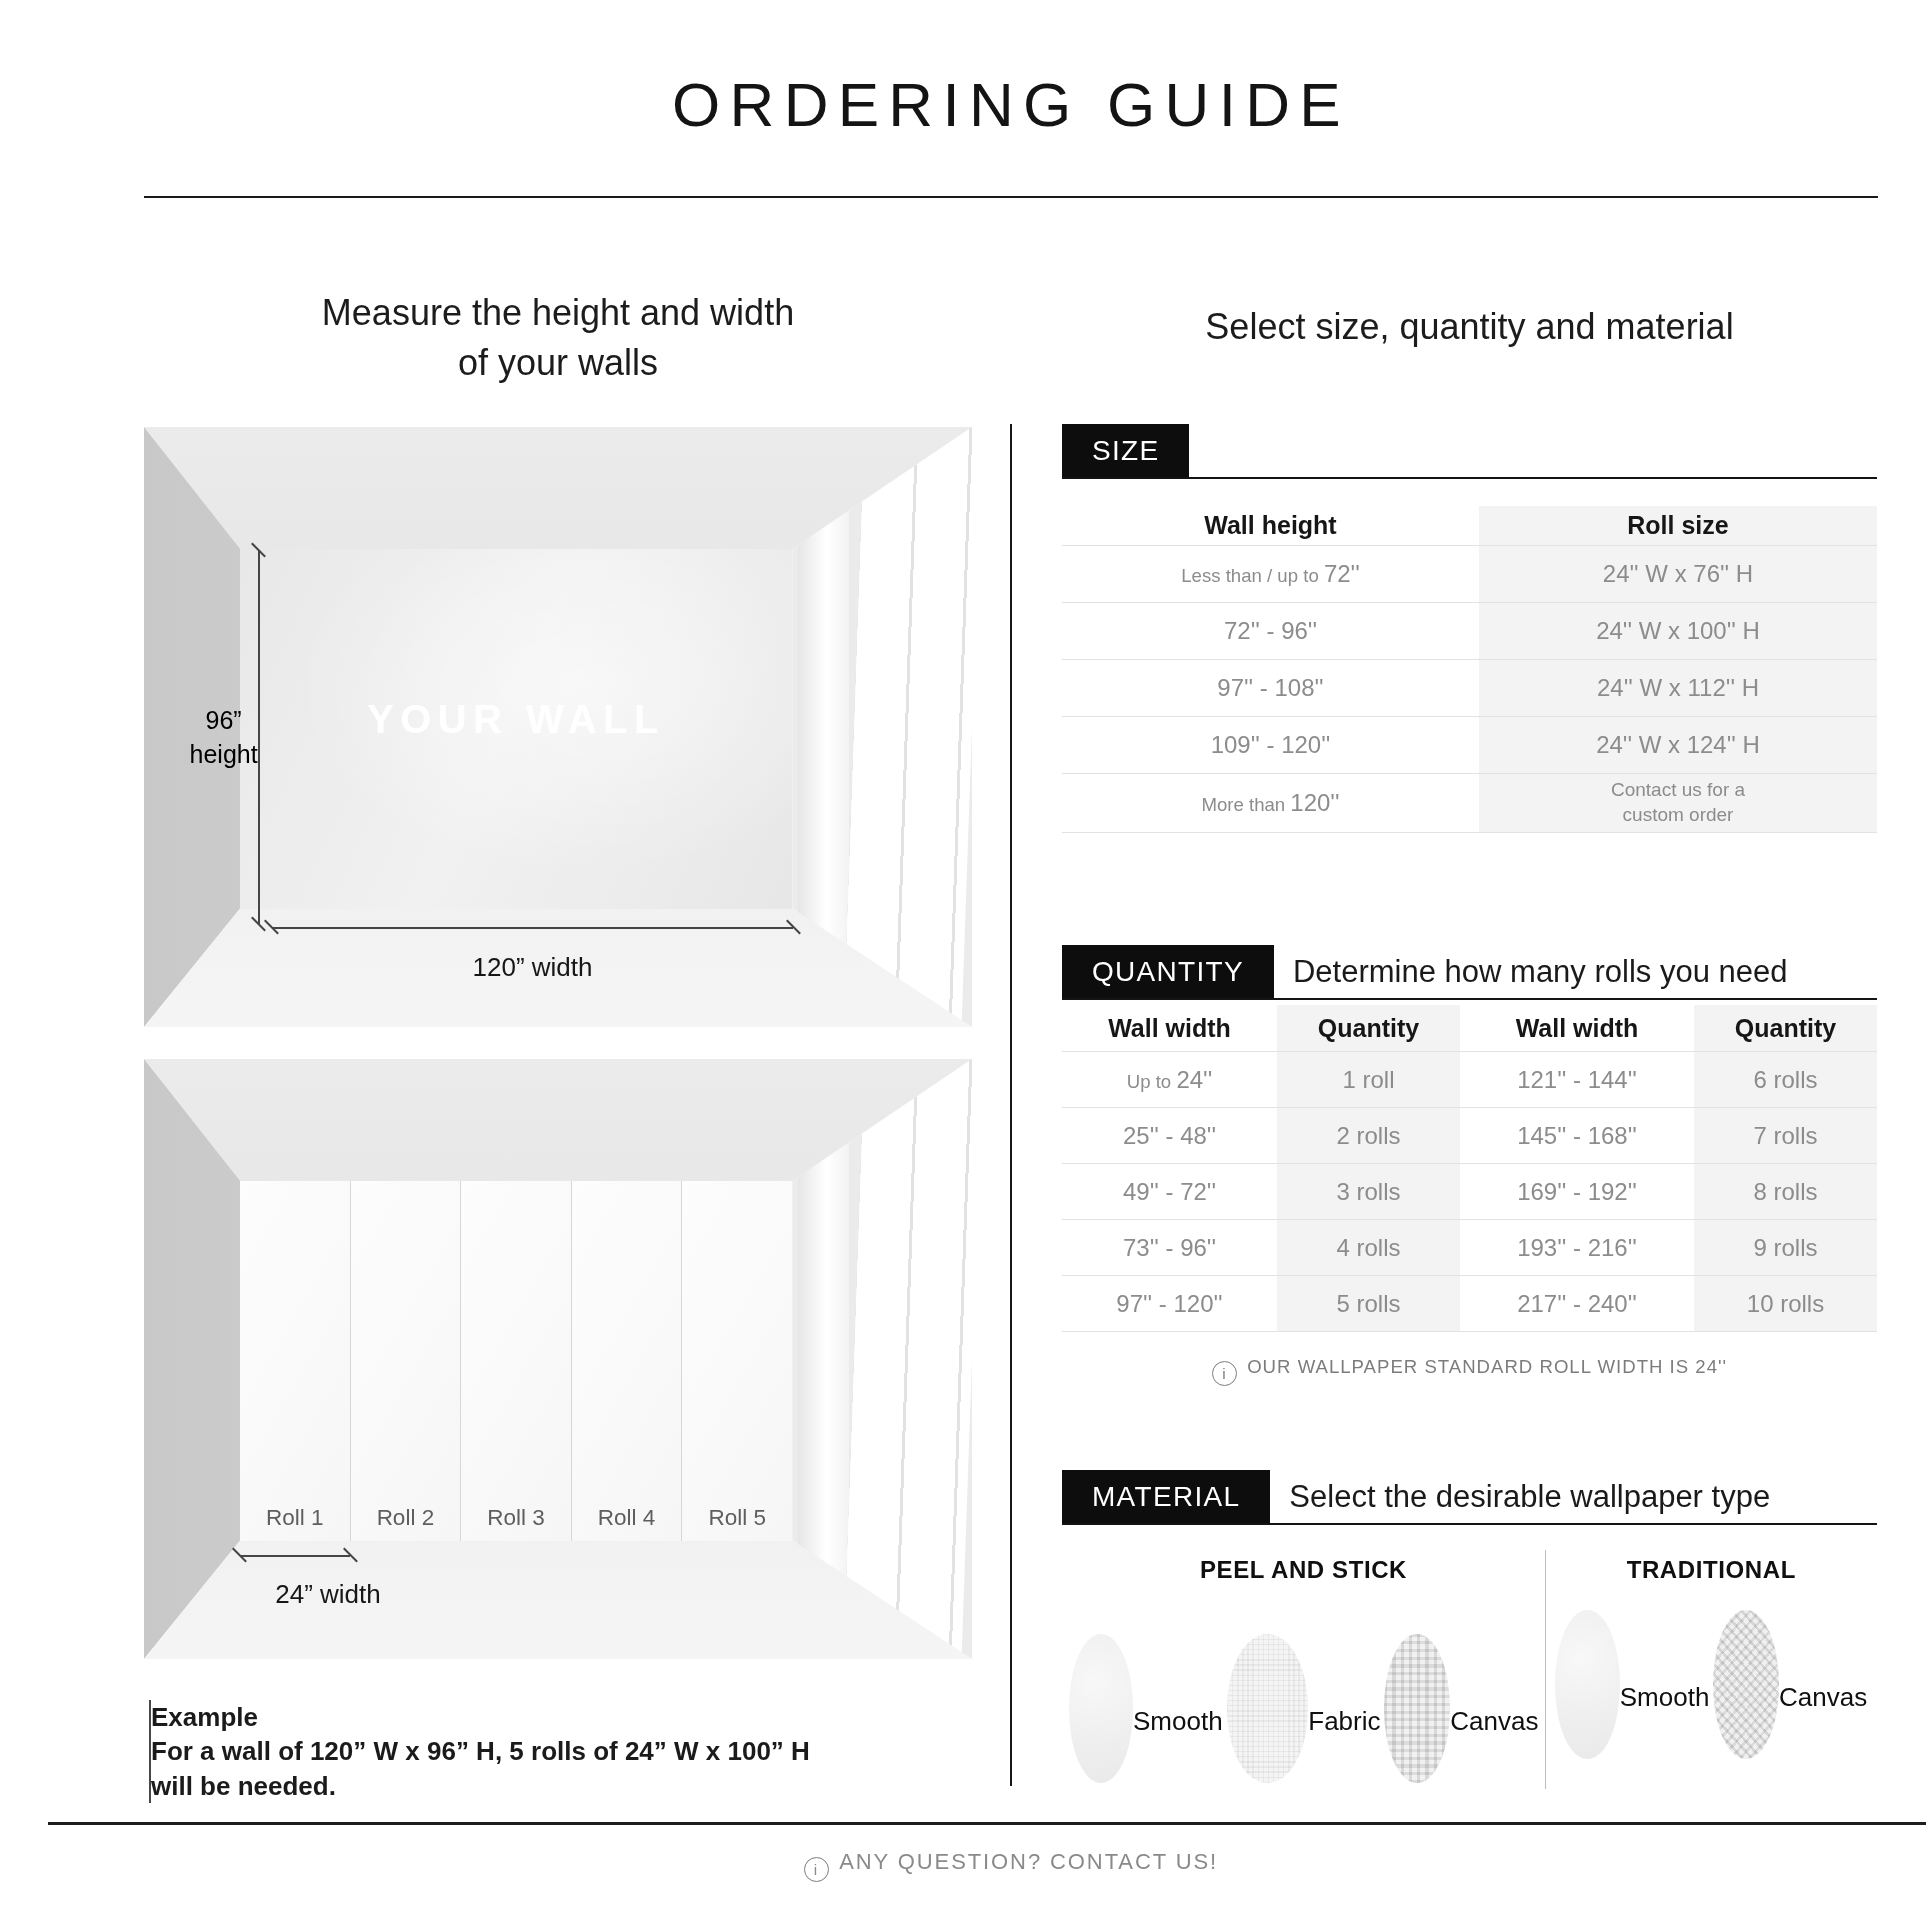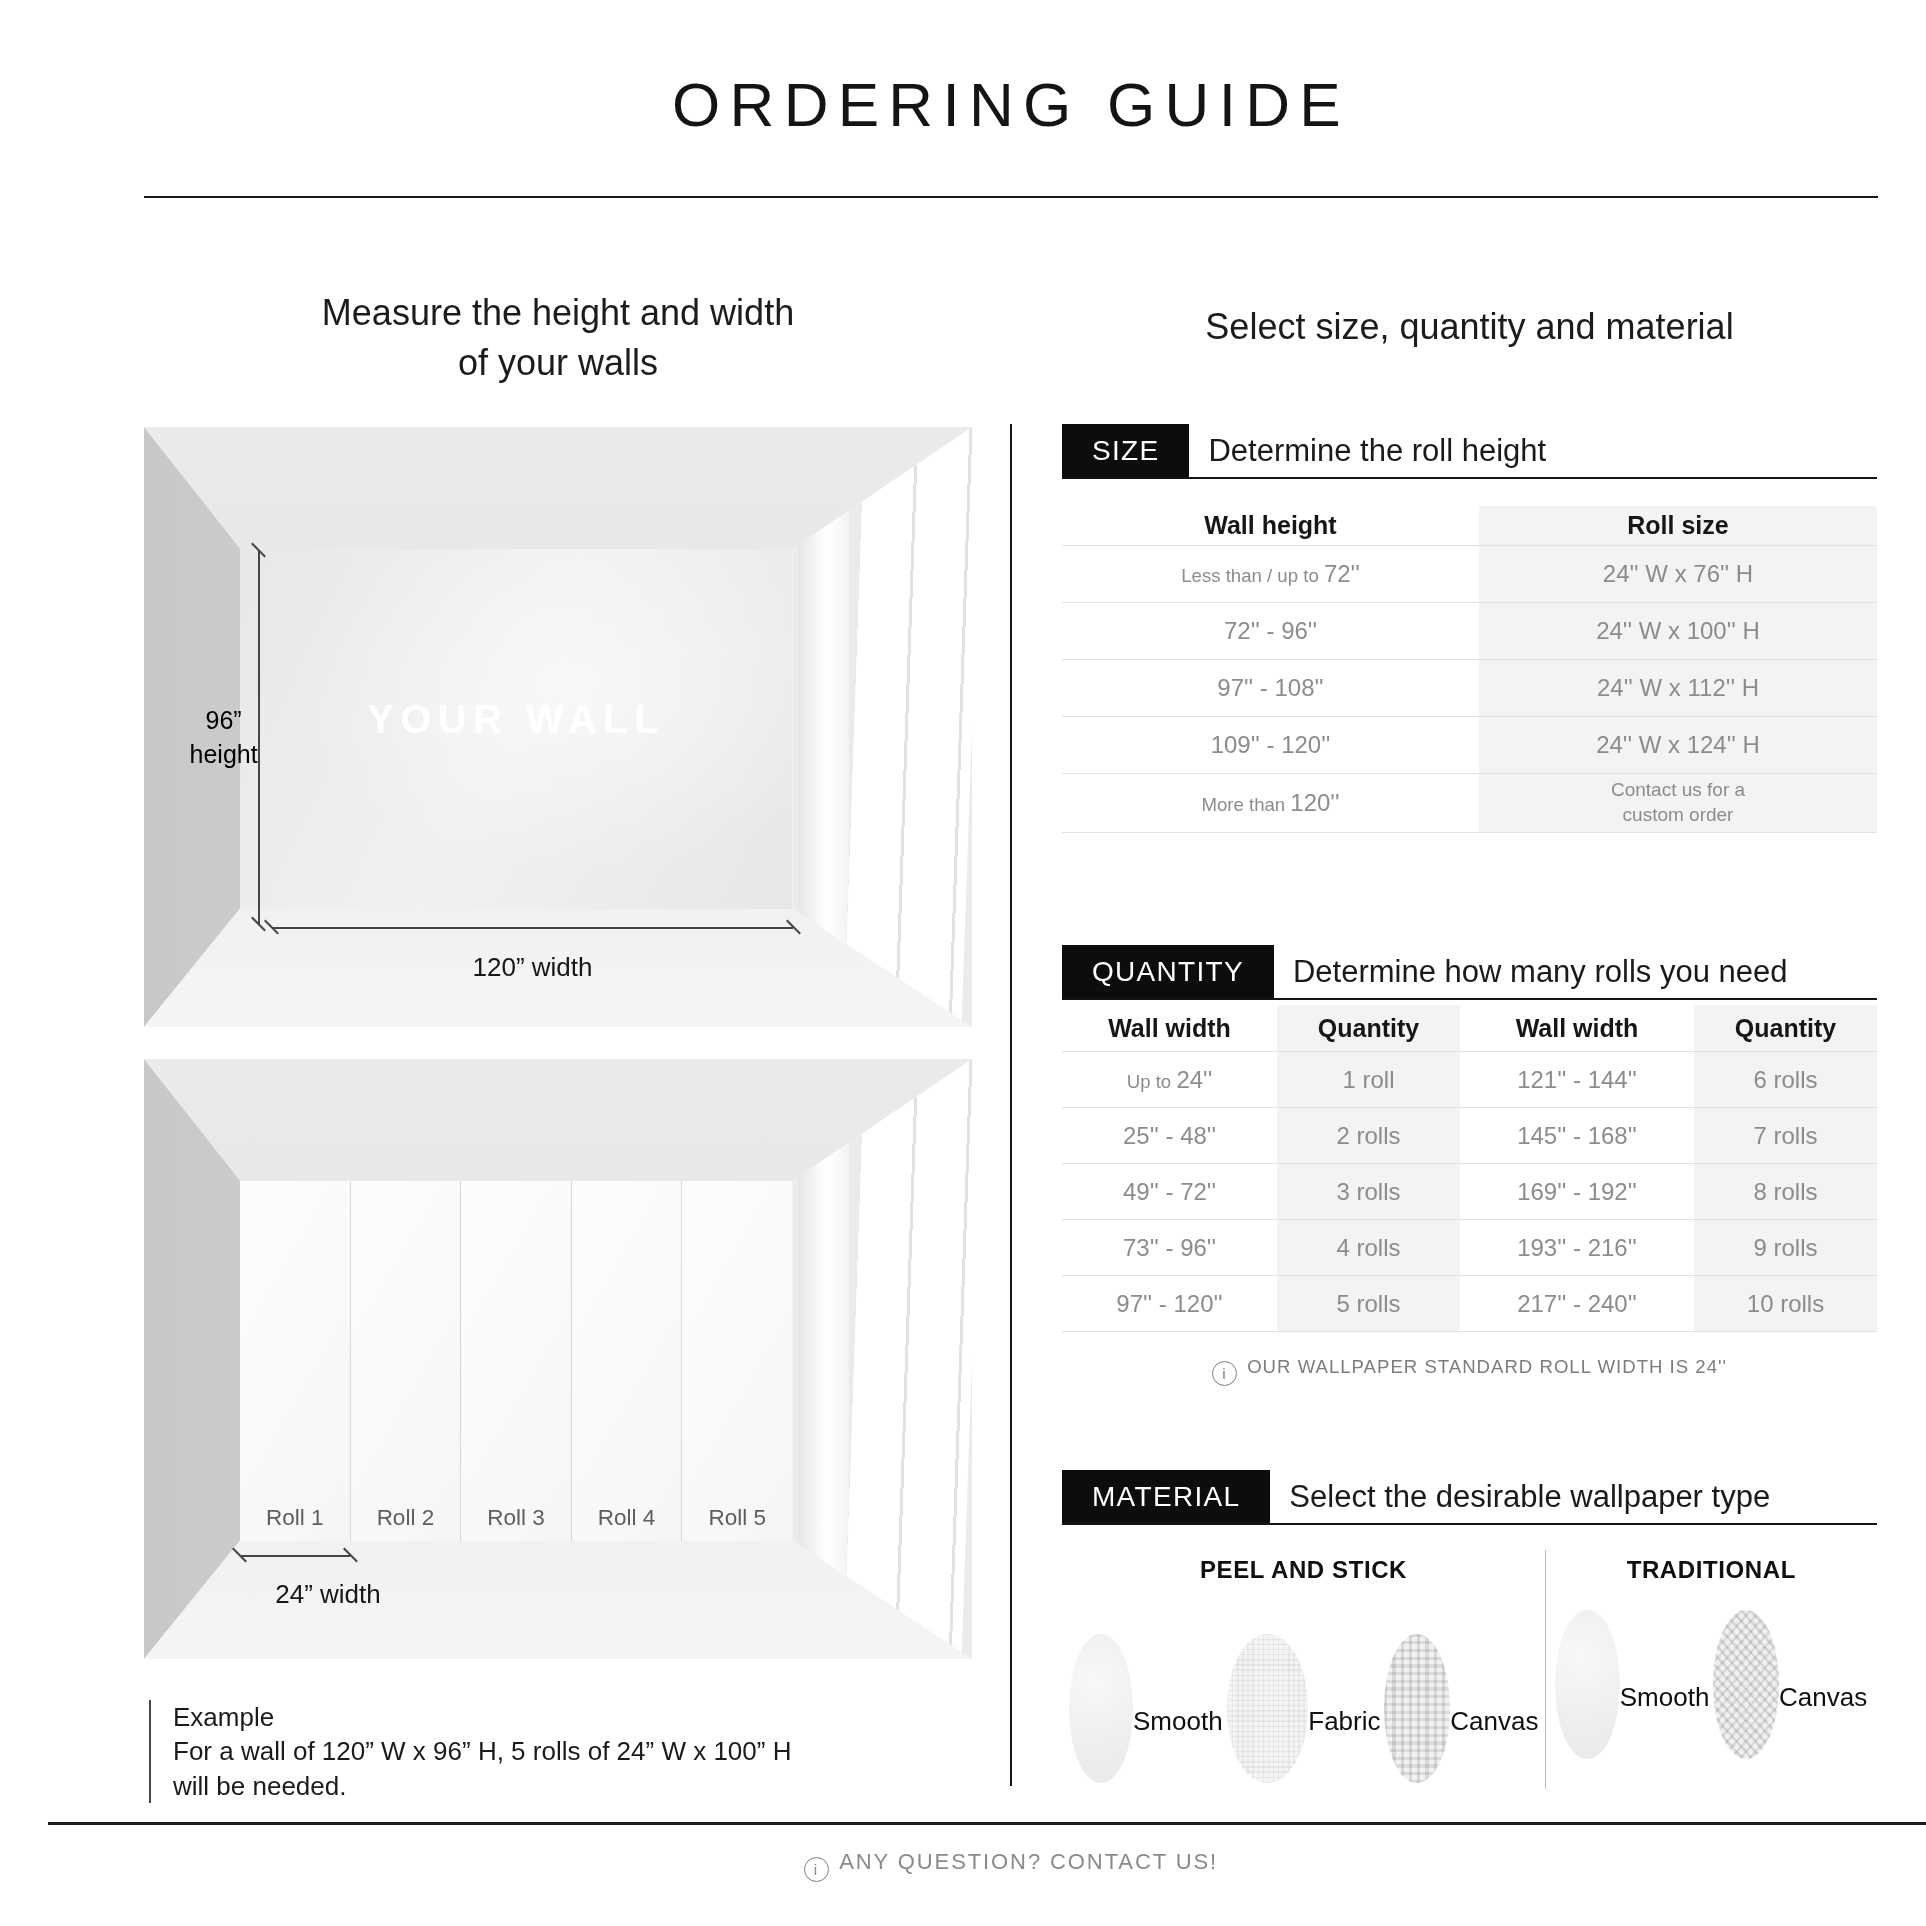--- a/index.html
+++ b/index.html
@@ -56,21 +56,21 @@
   .room.two .width-label{left:76px;top:520px;width:216px;}
 
   .rolls{position:absolute;left:96px;top:122px;width:552px;height:360px;display:flex;}
   .roll{flex:1;position:relative;background:linear-gradient(120deg,#fdfdfd 0%,#f6f6f6 100%);}
   .roll + .roll{border-left:1.3px solid #d7d7d7;}
   .roll-label{position:absolute;bottom:10.3px;left:0;width:100%;text-align:center;
     font-size:22.5px;color:#5e5e5e;}
 
   
   .example{position:absolute;left:101px;top:1700px;width:790px;border-left:2.6px solid #474747;
-    padding-left:22px;font-size:26px;line-height:1.32;color:#1b1b1b;}
+    font-size:26px;line-height:1.32;color:#1b1b1b;font-weight:bold;}
 
   
   .section-head{position:absolute;left:1014px;width:815px;display:flex;align-items:stretch;
     border-bottom:2.6px solid #141414;}
   .section-head.size{top:424px;}
   .section-head.quantity{top:945px;}
   .section-head.material{top:1470px;}
   .badge{background:#0d0d0d;color:#ffffff;font-size:28px;letter-spacing:1.3px;
     display:flex;align-items:center;padding:0 30px;height:53px;}
   .section-sub{font-size:31px;color:#1a1a1a;display:flex;align-items:center;margin-left:19px;}
@@ -197,21 +197,20 @@
   </div>
 
   <div class="example">
     <div>Example</div>
     <div>For a wall of 120” W x 96” H, 5 rolls of 24” W x 100” H</div>
     <div>will be needed.</div>
   </div>
 
   <div class="section-head size">
     <div class="badge">SIZE</div>
-    <div class="section-sub">Determine the roll height</div>
   </div>
   <div class="tbl size-tbl">
     <div class="cell th">Wall height</div>
     <div class="cell th shade">Roll size</div>
 
     <div class="cell td">
         <span><span class="pfx">Less than / up to </span><span>72''</span></span>
       </div>
     <div class="cell td shade">24'' W x 76'' H</div>
 

